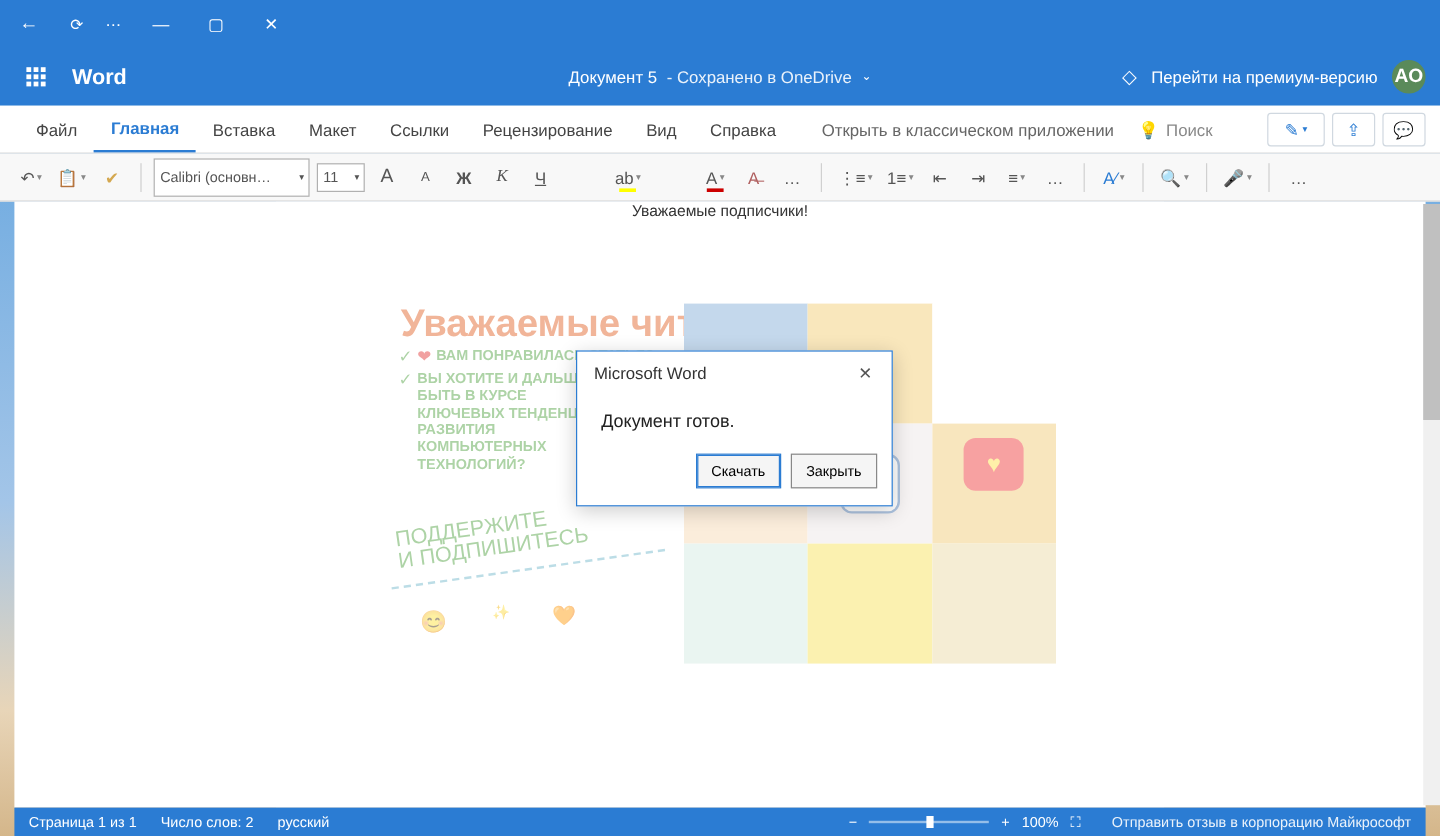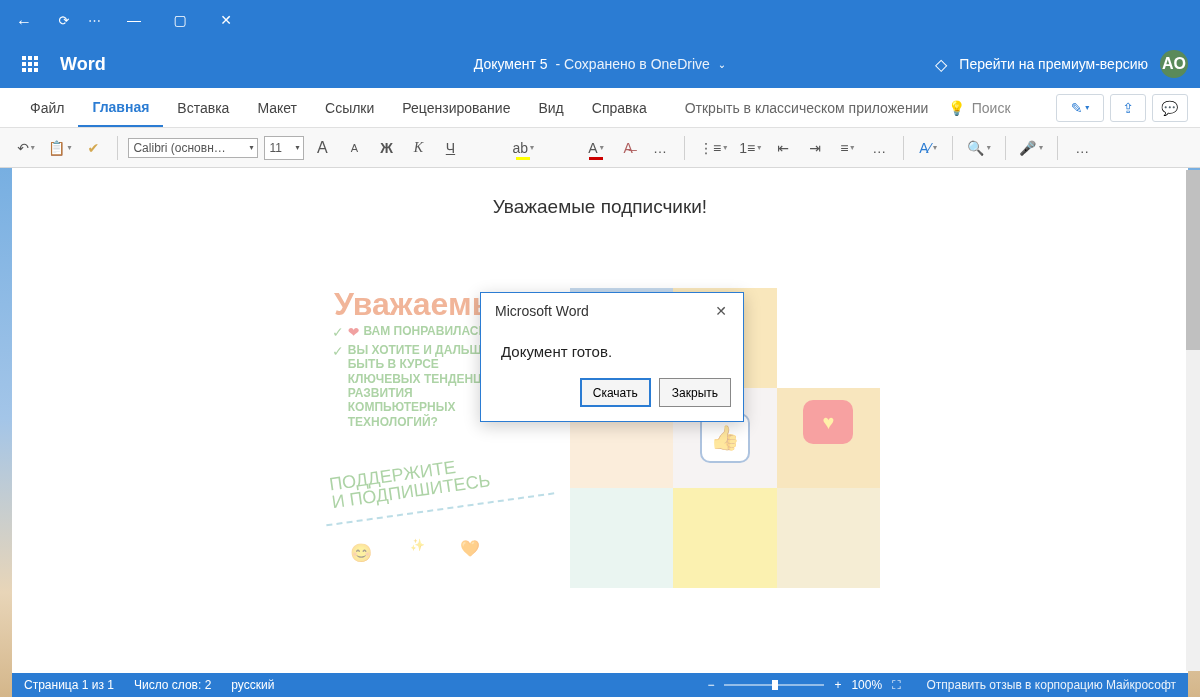--- a/index.html
+++ b/index.html
@@ -32,33 +32,33 @@
 .ribbon-tabs .open-desktop { margin-left: 24px; color: #666; cursor: pointer; }
 .ribbon-tabs .search-box { margin-left: 20px; display: flex; align-items: center; color: #888; gap: 6px; }
 .ribbon-tabs .right-actions { position: absolute; right: 12px; display: flex; gap: 6px; }
 .ribbon-tabs .r-btn { width: 36px; height: 28px; border: 1px solid #d0d8e0; border-radius: 3px; display: flex; align-items: center; justify-content: center; cursor: pointer; color: #2b7cd3; font-size: 14px; }
 .ribbon-tabs .r-btn.wide { width: 48px; }
 
 .ribbon { height: 40px; background: #f8f8f8; border-bottom: 1px solid #d8d8d8; display: flex; align-items: center; padding: 0 12px; gap: 4px; font-size: 14px; color: #555; }
 .ribbon .tool { height: 28px; min-width: 28px; padding: 0 4px; display: flex; align-items: center; justify-content: center; cursor: pointer; border-radius: 3px; }
 .ribbon .tool .dd { font-size: 8px; margin-left: 2px; color: #888; }
 .ribbon .sep { width: 1px; height: 24px; background: #d0d0d0; margin: 0 6px; }
-.ribbon .font-sel { width: 130px; height: 20px; border: 1px solid #b0b0b0; font-size: 12px; padding: 0 4px; background: #fff; display: flex; align-items: center; justify-content: space-between; }
+.ribbon .font-sel { width: 130px; height: 32px; border: 1px solid #b0b0b0; font-size: 12px; padding: 0 4px; background: #fff; display: flex; align-items: center; justify-content: space-between; }
 .ribbon .size-sel { width: 40px; height: 24px; border: 1px solid #b0b0b0; font-size: 12px; padding: 0 4px; background: #fff; display: flex; align-items: center; justify-content: space-between; margin-left: 2px; }
 .ribbon .bold { font-weight: bold; }
 .ribbon .italic { font-style: italic; font-family: serif; }
 .ribbon .under { text-decoration: underline; }
 .ribbon .highlight-bar { width: 14px; height: 3px; background: #ffff00; position: absolute; bottom: 2px; }
 .ribbon .color-bar { width: 14px; height: 3px; background: #cc0000; position: absolute; bottom: 2px; }
 .ribbon .tool.rel { position: relative; margin-left: 40px; }
 
 .canvas-area { position: absolute; top: 168px; bottom: 24px; left: 12px; right: 12px; background: #fff; overflow: hidden; }
 .canvas-inner { position: absolute; inset: 0; display: flex; justify-content: center; overflow: hidden; }
 .page { width: 740px; margin-top: 0; background: #fff; padding: 0 0 40px 0; }
-.doc-text { font-size: 19px; color: #333; text-align: center; padding-top: 0; margin-top: 28px; }
+.doc-text { font-size: 13px; color: #333; text-align: center; padding-top: 0; }
 
 .flyer { position: relative; width: 560px; height: 300px; margin: 70px auto 0; overflow: hidden; }
 .flyer-overlay { position: absolute; inset: 0; background: rgba(255,255,255,0.55); z-index: 5; pointer-events: none; }
 .flyer .headline { font-size: 32px; font-weight: bold; color: #e05b1e; letter-spacing: 0; line-height: 1; padding-left: 14px; }
 .flyer .bullets { margin-top: 4px; padding-left: 12px; }
 .flyer .bullet { display: flex; align-items: flex-start; gap: 4px; margin-bottom: 2px; }
 .flyer .check { color: #4a9e3a; font-size: 14px; line-height: 1.2; }
 .flyer .heart { color: #e03030; font-size: 14px; }
 .flyer .bt1 { color: #4a9e3a; font-weight: bold; font-size: 12px; }
 .flyer .bt2 { color: #4a9e3a; font-weight: bold; font-size: 12px; line-height: 1.2; max-width: 160px; }

